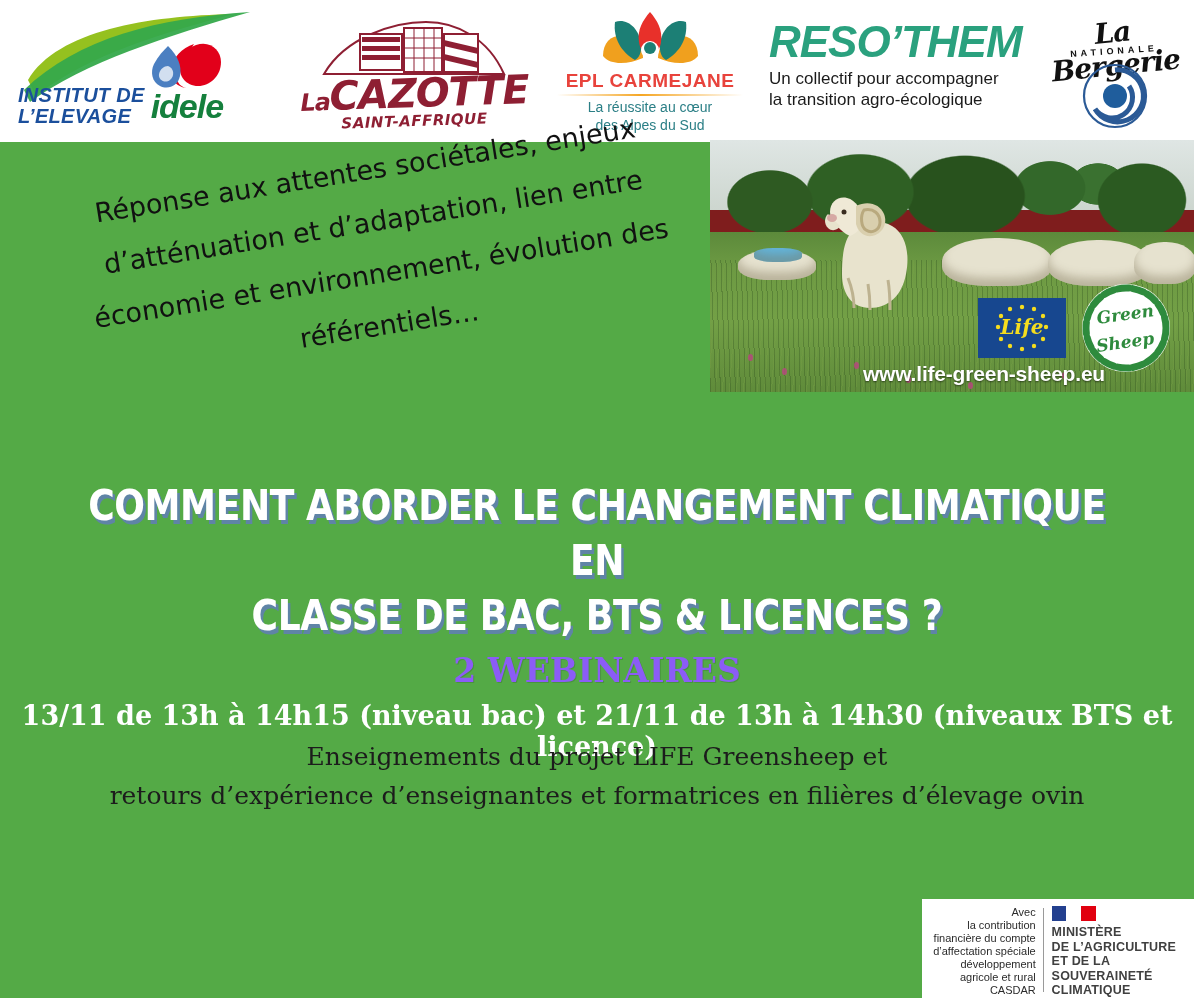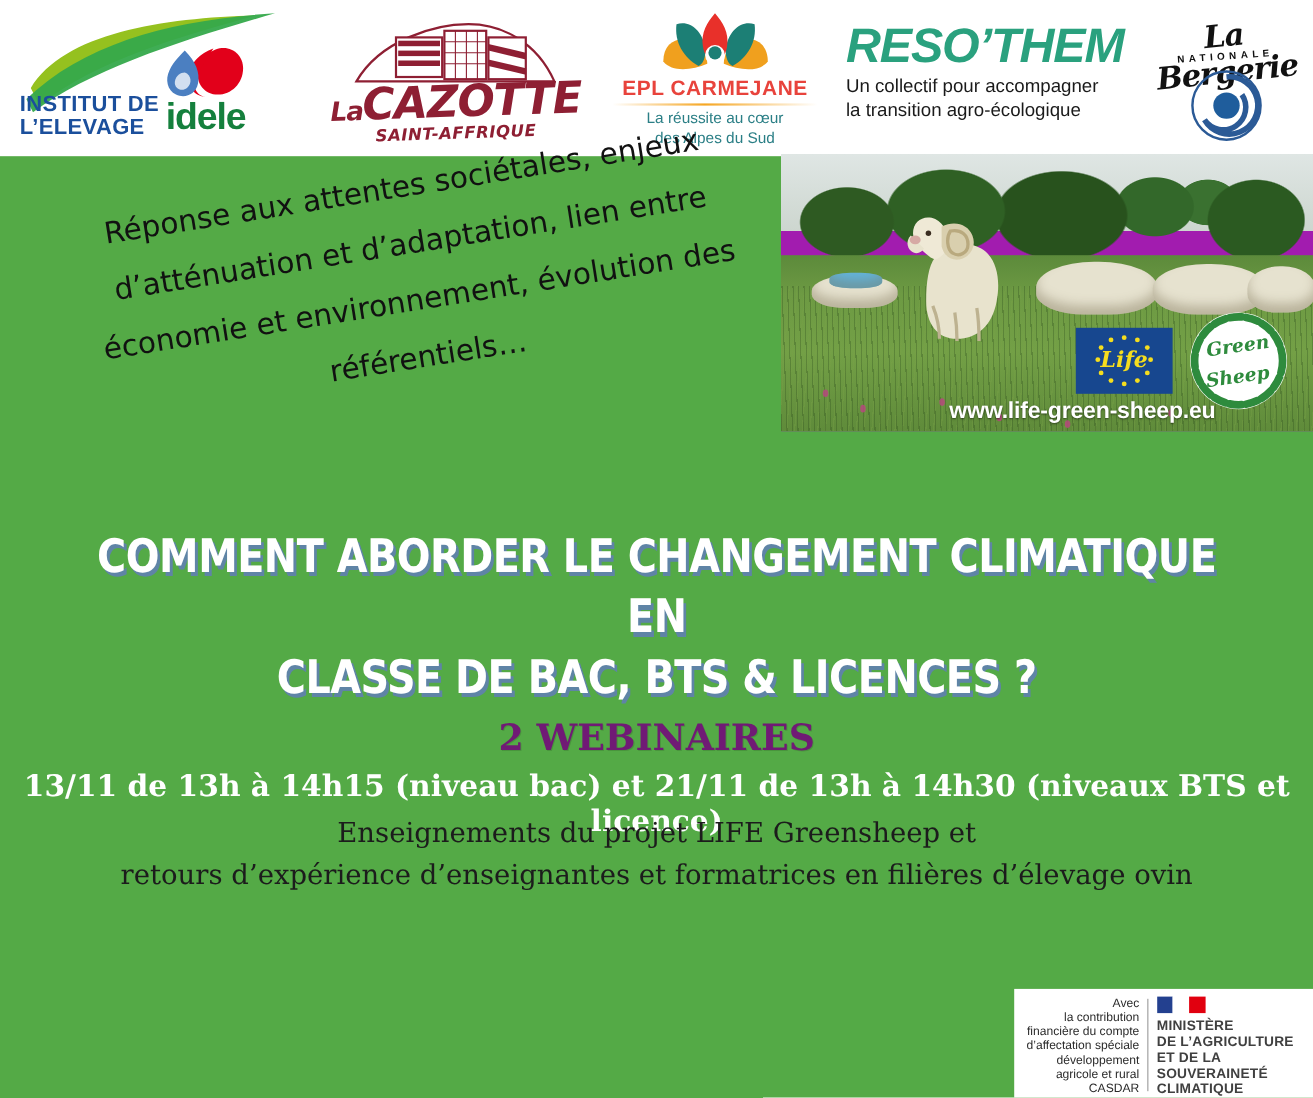--- a/index.html
+++ b/index.html
@@ -17,21 +17,21 @@
   .logo-band{
     position:absolute;left:0;top:0;width:1194px;height:142px;
     background:#ffffff;
     display:flex;align-items:center;
   }
   .logo-slot{position:relative;height:142px;flex:none;}
 
   
   .idele{width:286px;}
   .idele-swoosh{position:absolute;left:18px;top:10px;width:250px;height:95px;}
-  .idele-text{position:absolute;left:18px;top:85px;display:flex;align-items:flex-end;gap:6px;}
+  .idele-text{position:absolute;left:18px;top:85px;display:flex;align-items:flex-end;gap:6px;font-style:italic;}
   .idele-inst{color:#1b4f9c;font-weight:bold;font-size:20px;line-height:21px;letter-spacing:.3px;}
   .idele-word{color:#15803d;font-weight:bold;font-size:34px;line-height:42px;letter-spacing:-1px;}
 
   
   .cazotte{width:255px;}
   .caz-bldg{position:absolute;left:30px;top:18px;width:195px;height:62px;}
   .caz-name{position:absolute;left:6px;top:72px;width:245px;text-align:center;
     color:#8e1f33;font-family:"DejaVu Sans",sans-serif;font-weight:bold;font-style:italic;
     font-size:40px;line-height:42px;letter-spacing:-1px;transform:rotate(-2deg);}
   .caz-sub{position:absolute;left:6px;top:112px;width:245px;text-align:center;
@@ -66,21 +66,21 @@
 
   
   .green-body{
     position:absolute;left:0;top:142px;width:1194px;height:856px;
     background:#54aa46;
   }
 
   
   .photo{
     position:absolute;left:710px;top:140px;width:484px;height:252px;
-    overflow:hidden;background:#a21caf;
+    overflow:hidden;background:#7f1d1d;
   }
   .sky{position:absolute;left:0;top:0;width:484px;height:70px;
     background:linear-gradient(#dfe6e4,#cdd6cf);}
   .treeline{position:absolute;left:0;top:4px;width:484px;height:110px;
     background:
       radial-gradient(ellipse 70px 52px at 60px 58px,#2e5a22 0%,#2e5a22 60%,rgba(46,90,34,0) 62%),
       radial-gradient(ellipse 85px 60px at 150px 48px,#2f6024 0%,#2f6024 62%,rgba(47,96,36,0) 64%),
       radial-gradient(ellipse 95px 64px at 255px 52px,#28521d 0%,#28521d 62%,rgba(40,82,29,0) 64%),
       radial-gradient(ellipse 58px 44px at 340px 44px,#33682a 0%,#33682a 60%,rgba(51,104,42,0) 62%),
       radial-gradient(ellipse 70px 58px at 432px 56px,#2b5a21 0%,#2b5a21 62%,rgba(43,90,33,0) 64%),
@@ -117,21 +117,21 @@
     font-weight:bold;font-size:42px;line-height:55px;
     letter-spacing:-.5px;
     transform:scaleX(.86);
     text-shadow:3px 4px 0 #5f84a6;
   }
   .main-title span{display:block;}
 
   
   .webinaires{
     position:absolute;left:0;top:651px;width:1194px;text-align:center;
-    color:#701a75;font-family:"DejaVu Serif",serif;font-weight:bold;font-size:33px;
+    color:#8b5cf6;font-family:"DejaVu Serif",serif;font-weight:bold;font-size:33px;
     text-shadow:1px 1px 0 rgba(0,0,0,.12);
   }
   .dates{
     position:absolute;left:0;top:700px;width:1194px;text-align:center;
     color:#ffffff;font-family:"DejaVu Serif",serif;font-weight:bold;font-size:27px;
   }
   .line3{
     position:absolute;left:0;top:742px;width:1194px;text-align:center;
     color:#1c1c1c;font-family:"DejaVu Serif",serif;font-size:25px;
   }

